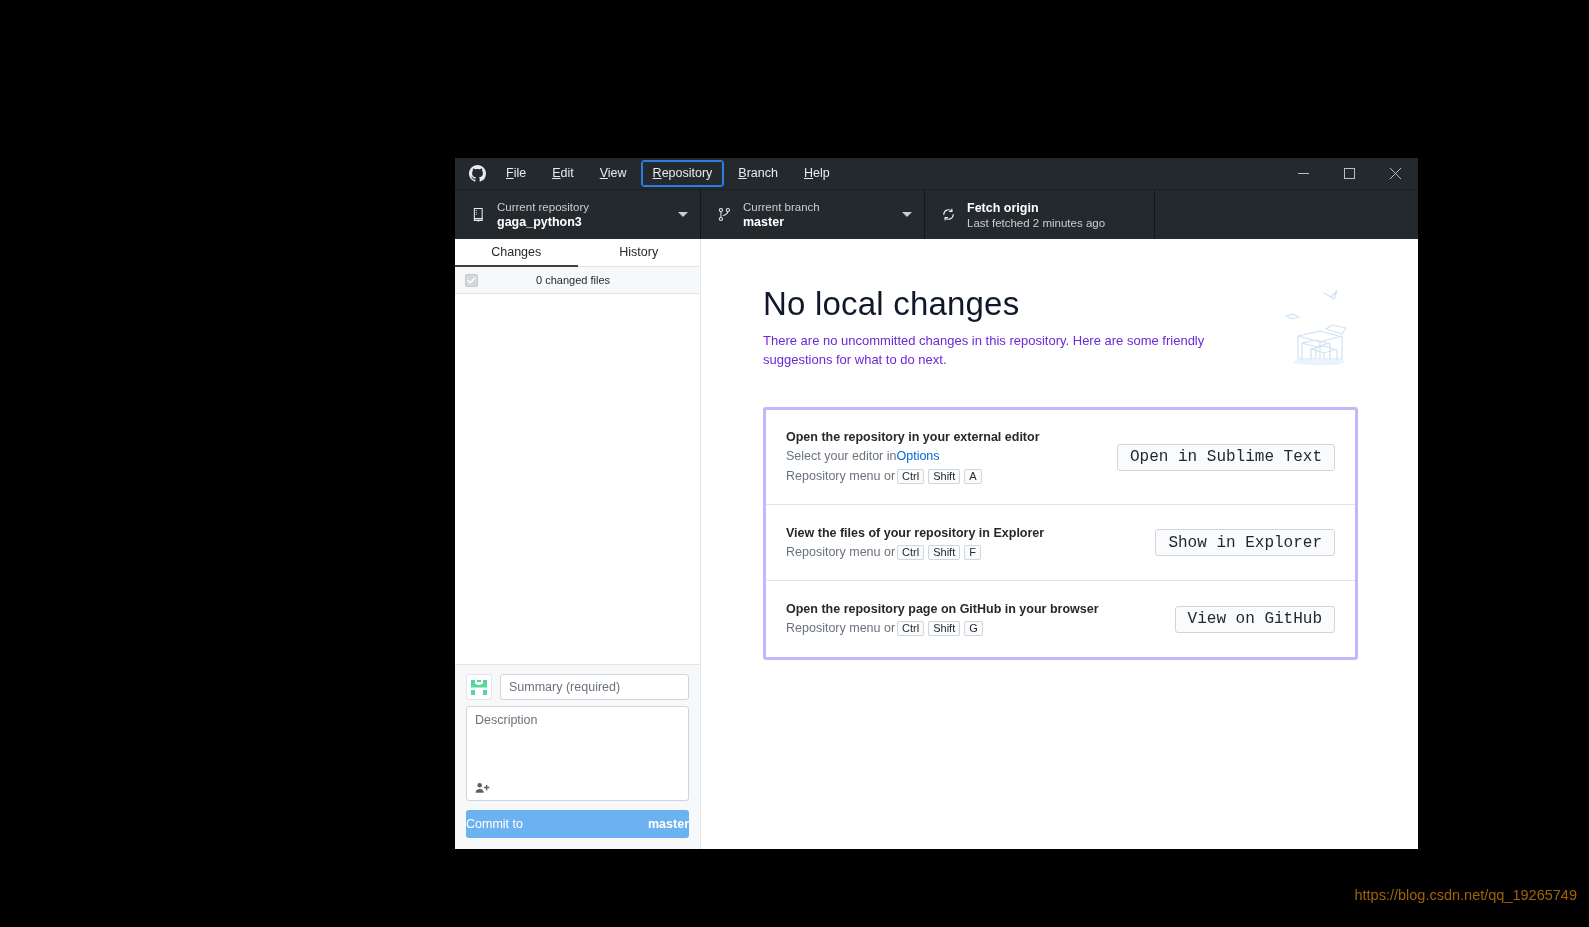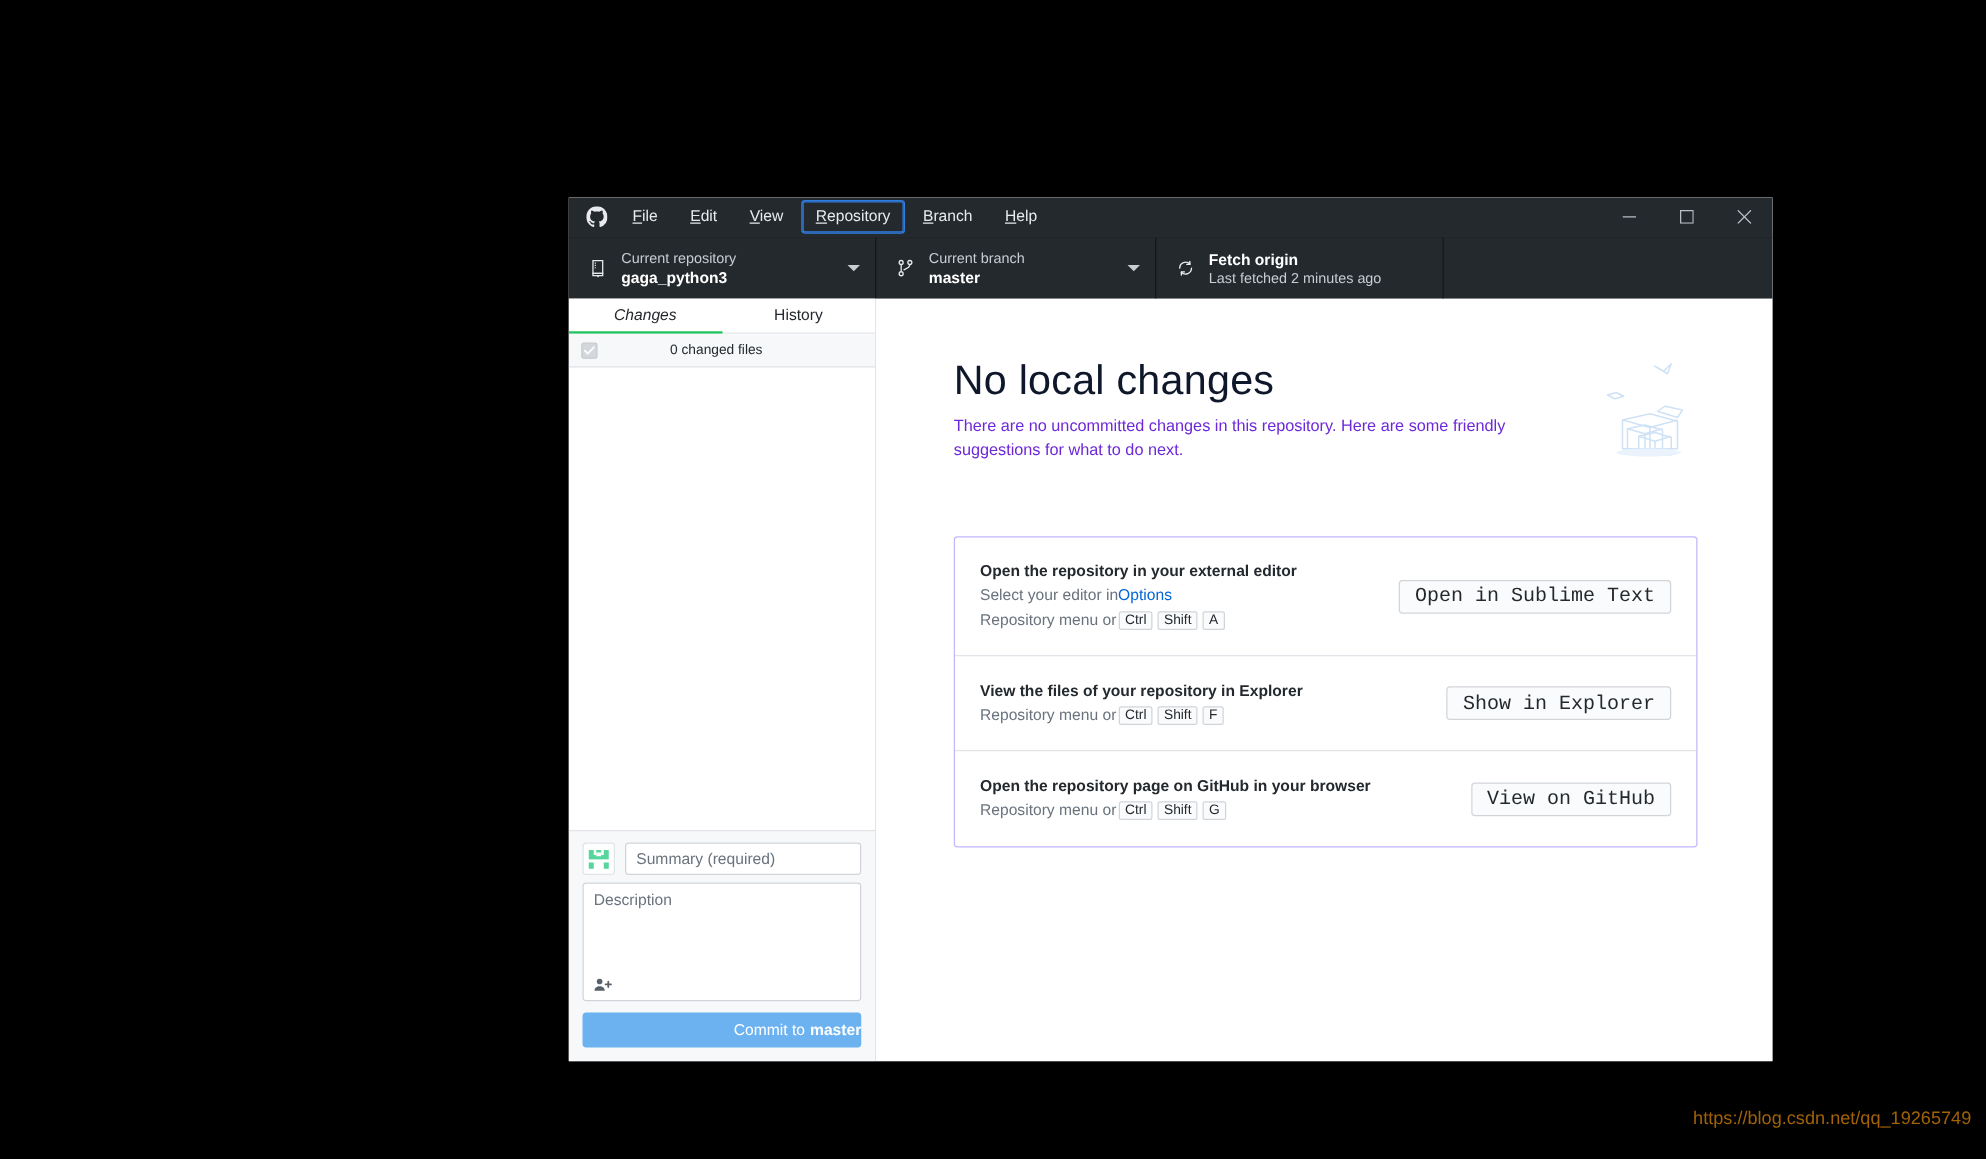--- a/index.html
+++ b/index.html
@@ -154,21 +154,21 @@
   }
   .tab {
     flex: 1;
     display: flex; align-items: center; justify-content: center;
     font-size: 12.5px;
     color: #24292e;
     cursor: default;
     border-bottom: 2px solid transparent;
     margin-bottom: -1px;
   }
-  .tab.active { border-bottom: 2px solid #22c55e; font-style: italic; }
+  .tab.active { border-bottom: 2px solid #404040; }
 
   .changed-bar {
     height: 27px;
     flex: 0 0 auto;
     background: #f6f8fa;
     border-bottom: 1px solid #e1e4e8;
     display: flex;
     align-items: center;
     position: relative;
   }
@@ -252,21 +252,21 @@
     width: 100%;
     height: 28px;
     background: #6cb2f0;
     border: none;
     border-radius: 3px;
     color: #ffffff;
     font-size: 12.5px;
     font-family: "Liberation Sans", sans-serif;
     display: flex;
     align-items: center;
-    justify-content: flex-end;
+    justify-content: space-between;
     gap: 4px;
     cursor: default;
   }
   .commit-btn b { font-weight: bold; }
 
   
   .content {
     flex: 1;
     background: #ffffff;
     position: relative;
@@ -291,22 +291,22 @@
   .illustration {
     position: absolute;
     right: 62px;
     top: 40px;
     width: 100px;
     height: 90px;
     pointer-events: none;
   }
 
   .suggestions {
-    margin-top: 60px;
-    border: 1px solid #c4b5fd;
+    margin-top: 38px;
+    border: 3px solid #c4b5fd;
     border-radius: 3px;
     max-width: 595px;
   }
   .suggestion {
     display: flex;
     align-items: center;
     padding: 18px 20px;
     border-bottom: 1px solid #e1e4e8;
     min-height: 76px;
   }

